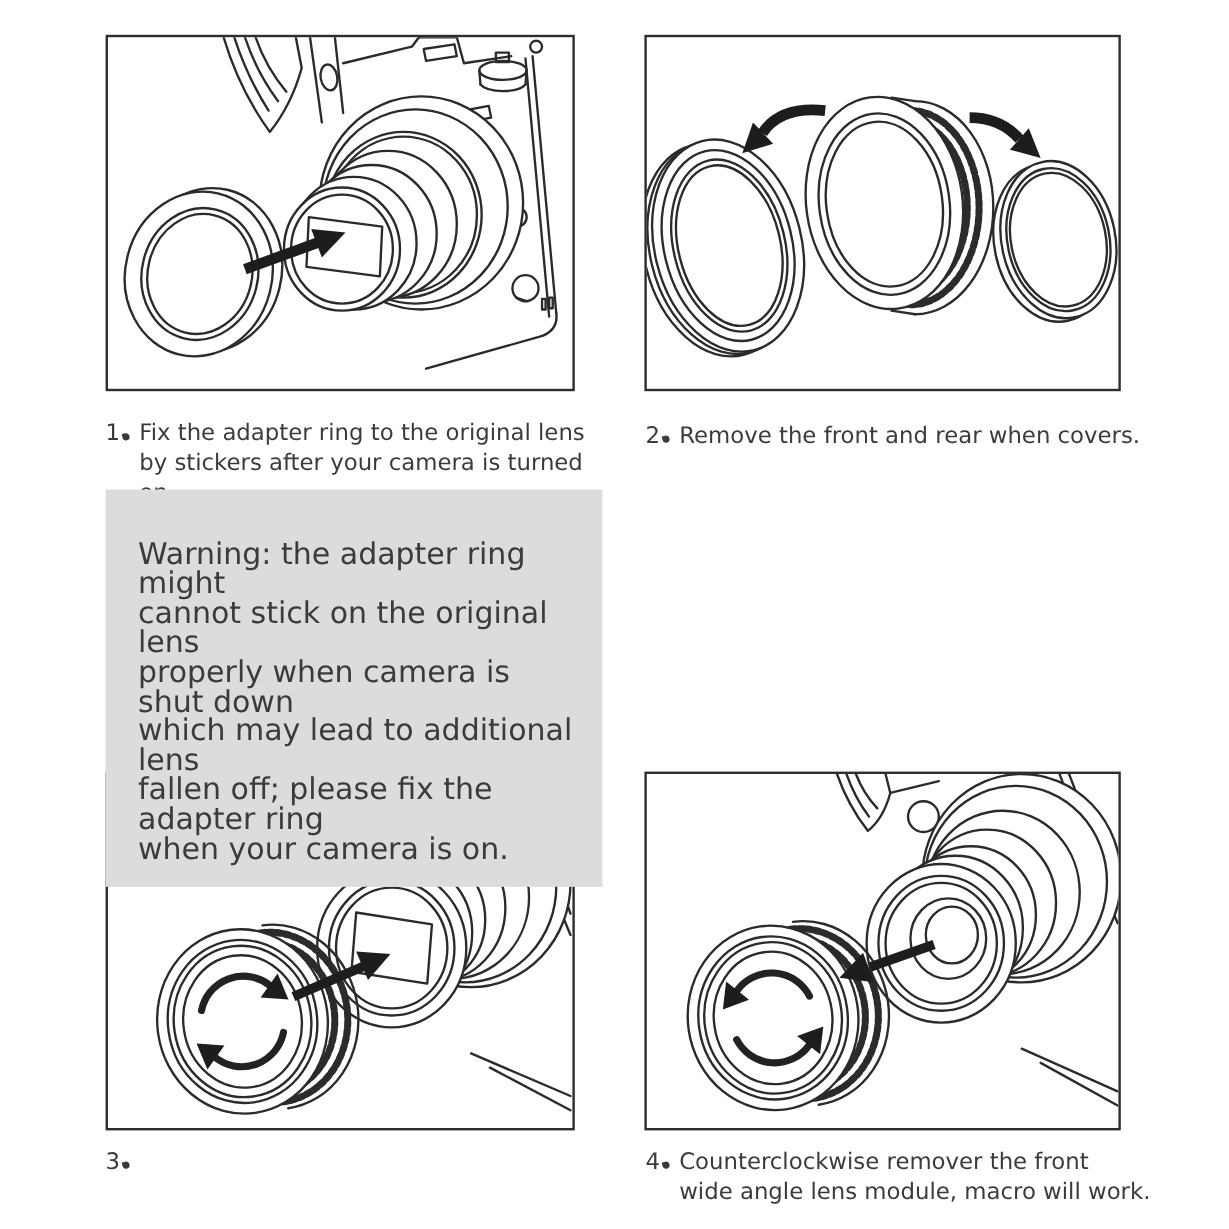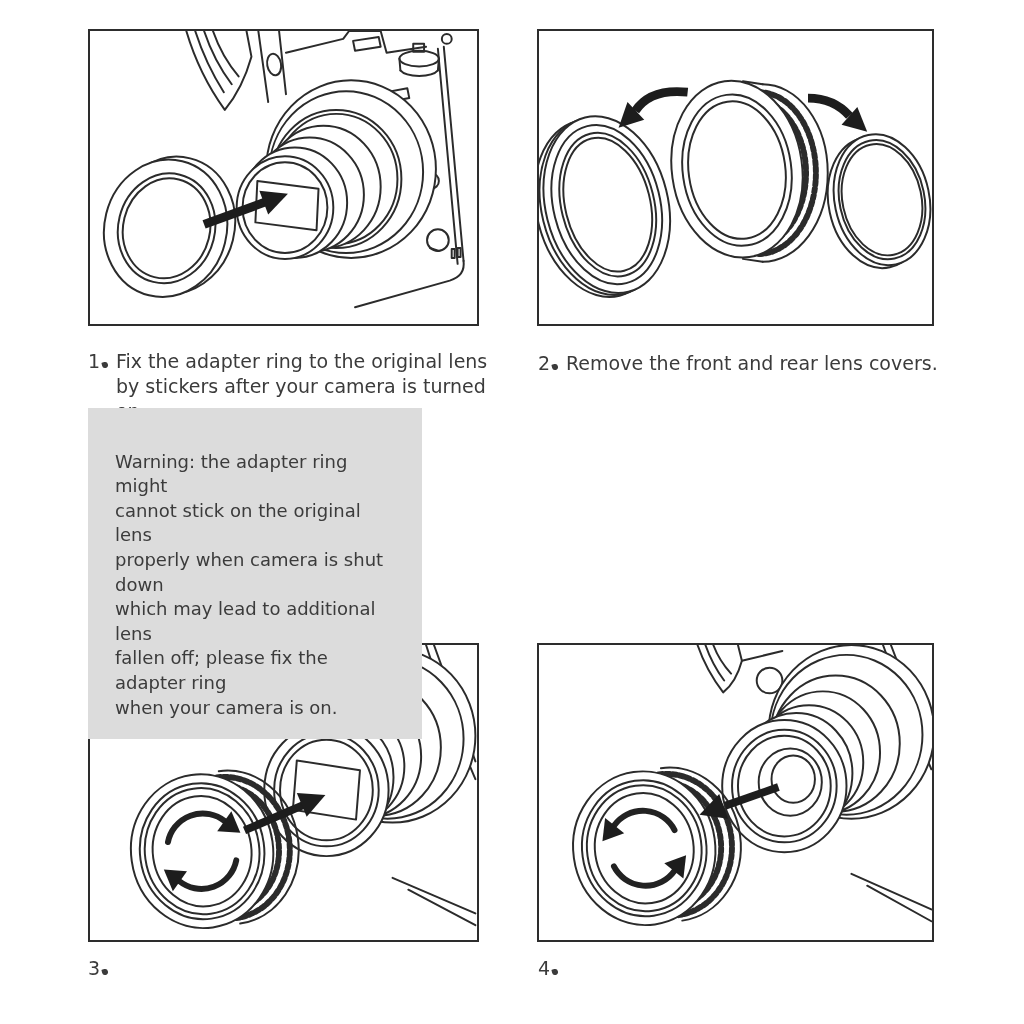--- a/index.html
+++ b/index.html
@@ -32,23 +32,23 @@
   #caption2{left:538px;top:351px;width:440px;}
   #caption3{left:88px;top:956px;width:432px;}
   #caption4{left:538px;top:956px;width:440px;}
   .caption .marker{flex:0 0 28px;white-space:nowrap;}
   .caption .txt{white-space:pre-line;}
   .ideo-comma{
     display:inline-block;width:6px;height:6px;background:#3b3b3b;
     border-radius:1px 6px 6px 6px;transform:rotate(-14deg);margin-left:2px;
   }
   #warning-box{
-    position:absolute;left:88px;top:408px;width:334px;box-sizing:border-box;
+    position:absolute;left:88px;top:408px;width:414px;box-sizing:border-box;
     background:#dcdcdc;padding:17px 20px 19px 27px;
-    font-size:18px;line-height:24.6px;color:#3b3b3b;white-space:pre-line;
+    font-size:25px;line-height:24.6px;color:#3b3b3b;white-space:pre-line;
   }
 </style>
 </head>
 <body>
 
 <div id="sheet">
 
   <div class="panel" id="panel1">
     <svg viewBox="0 0 391 297">
       <g>
@@ -238,33 +238,35 @@
   </div>
 
   <div class="caption" id="caption1">
     <span class="marker"><span>1</span><span class="ideo-comma"></span></span>
     <div class="txt">Fix the adapter ring to the original lens
 by stickers after your camera is turned on.</div>
   </div>
 
   <div class="caption" id="caption2">
     <span class="marker"><span>2</span><span class="ideo-comma"></span></span>
-    <div class="txt">Remove the front and rear lens covers.</div>
+    <div class="txt">Remove the front and rear when covers.</div>
   </div>
 
   <div id="warning-box">
     <span>Warning: the adapter ring might
 cannot stick on the original lens
 properly when camera is shut down
 which may lead to additional lens
 fallen off; please fix the adapter ring
 when your camera is on.</span>
   </div>
 
   <div class="caption" id="caption3">
     <span class="marker"><span>3</span><span class="ideo-comma"></span></span>
   </div>
 
   <div class="caption" id="caption4">
     <span class="marker"><span>4</span><span class="ideo-comma"></span></span>
+    <div class="txt">Counterclockwise remover the front
+wide angle lens module, macro will work.</div>
   </div>
 
 </div>
 
 </body></html>

